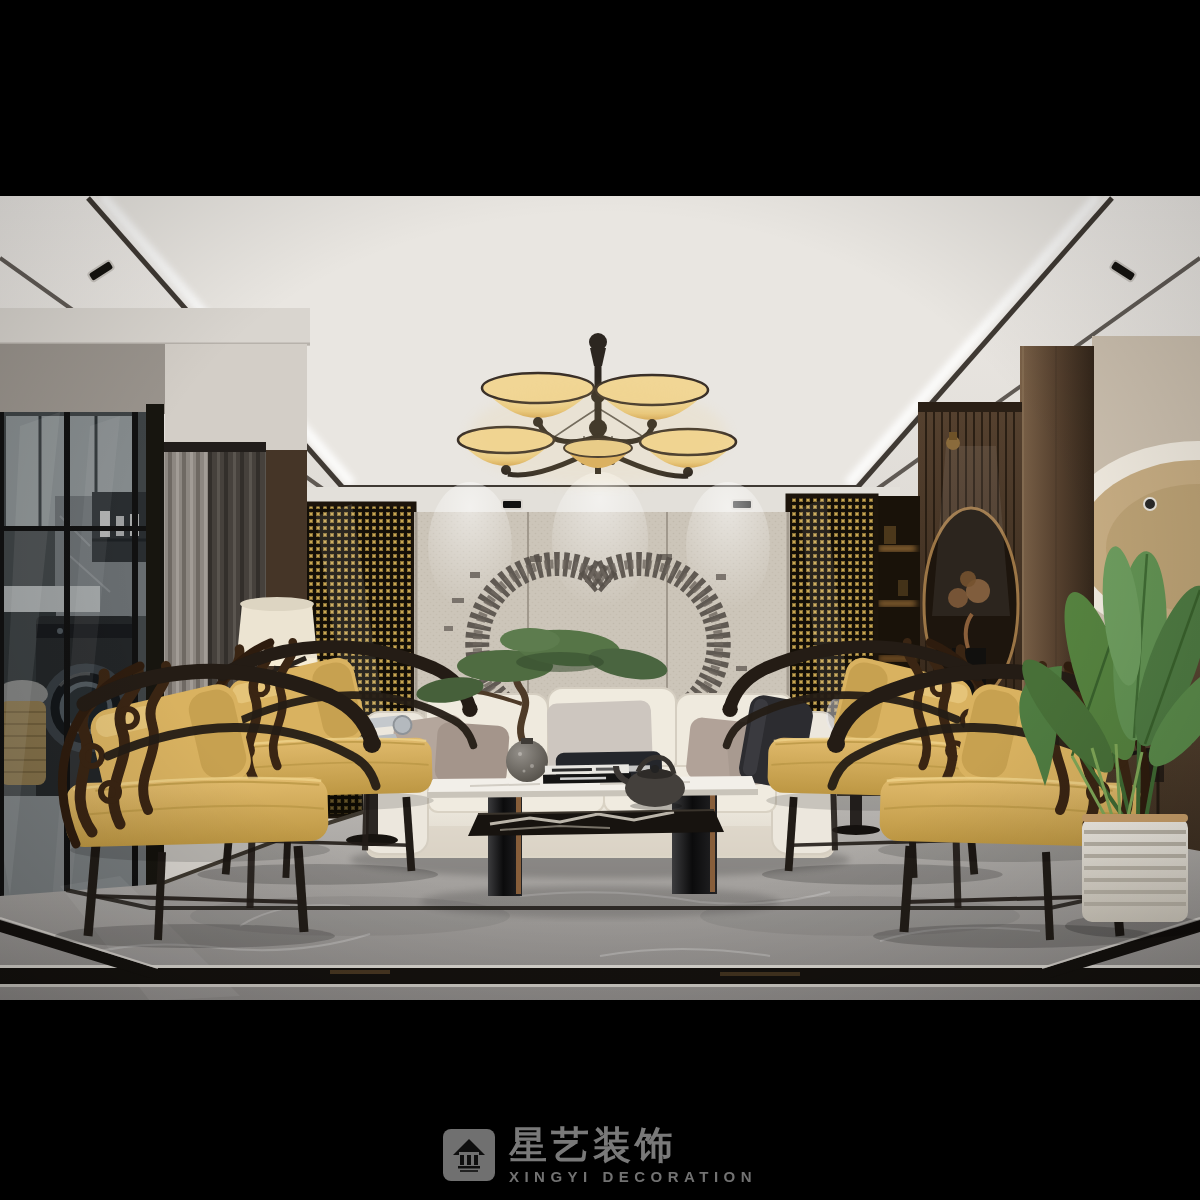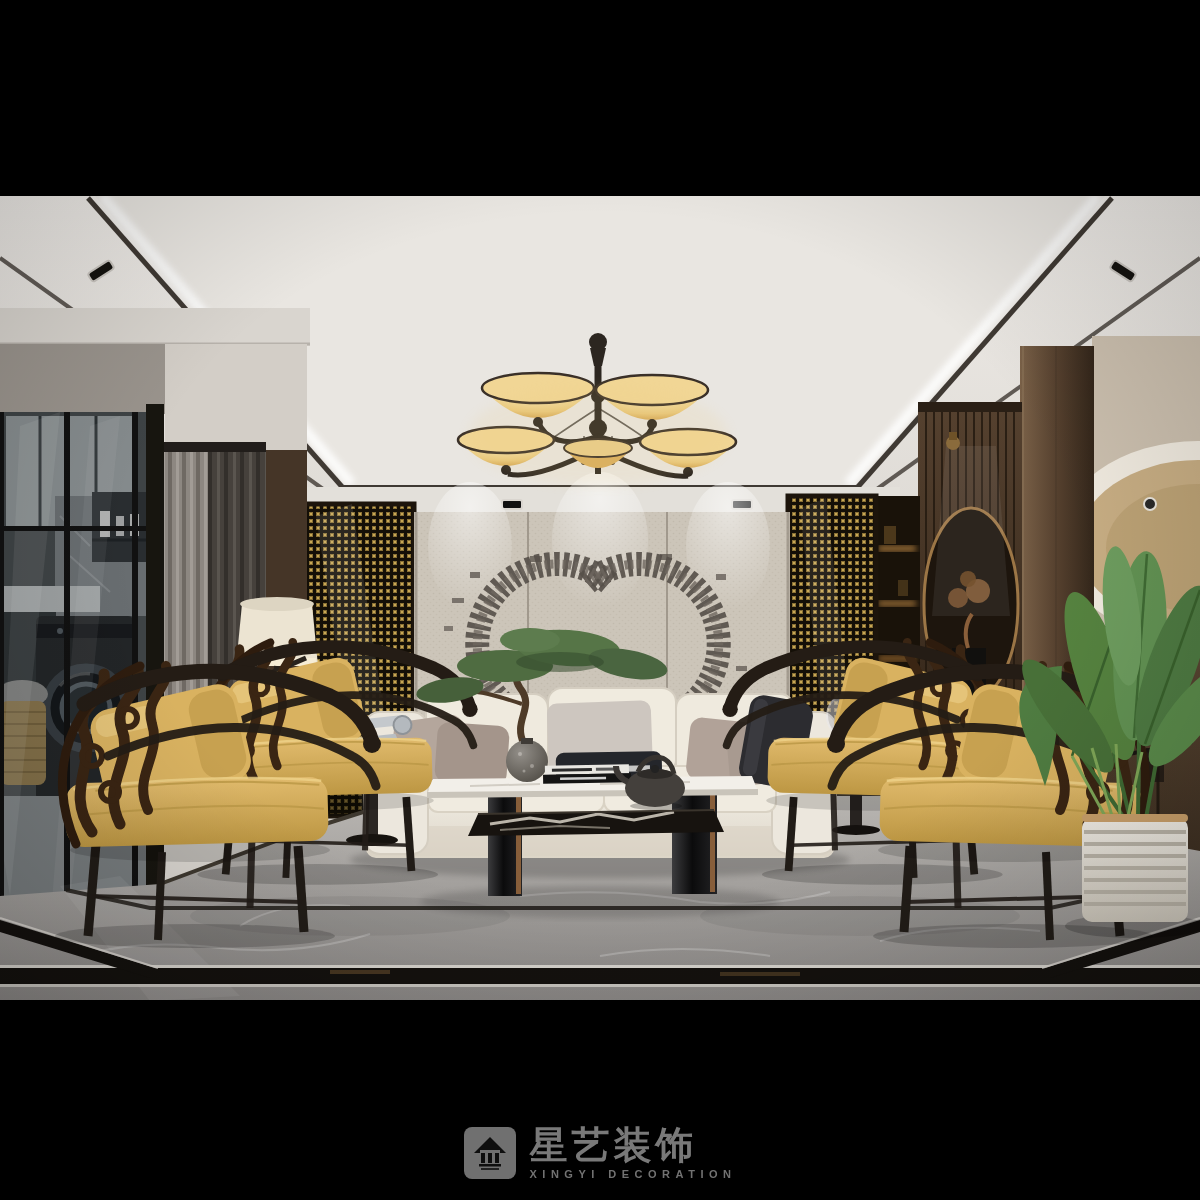--- a/index.html
+++ b/index.html
@@ -12,21 +12,21 @@
   .photo svg{display:block;}
   .vignette{position:absolute;left:0;top:196px;width:1200px;height:804px;pointer-events:none;
             background:radial-gradient(ellipse at 50% 45%, rgba(0,0,0,0) 55%, rgba(0,0,0,0.20) 100%);}
   
   .watermark{position:absolute;left:0;top:1126px;width:1200px;display:flex;
              justify-content:center;align-items:center;gap:14px;opacity:.85;}
   .wm-logo{width:52px;height:52px;background:#848484;border-radius:8px;display:flex;
            align-items:center;justify-content:center;flex:0 0 auto;}
   .wm-text{display:flex;flex-direction:column;align-items:flex-start;line-height:1;}
   .wm-cn{font-size:38px;font-weight:bold;letter-spacing:4px;color:#8f8f8f;}
-  .wm-en{font-size:11px;font-weight:bold;letter-spacing:5.5px;color:#878787;margin-top:5px;}
+  .wm-en{font-size:15px;font-weight:bold;letter-spacing:5.5px;color:#878787;margin-top:5px;}
 </style>
 </head>
 <body>
 
 <div class="stage">
   <div class="letterbox top"></div>
 
   <div class="photo">
   <svg width="1200" height="804" viewBox="0 0 1200 804" xmlns="http://www.w3.org/2000/svg">
     <defs>

